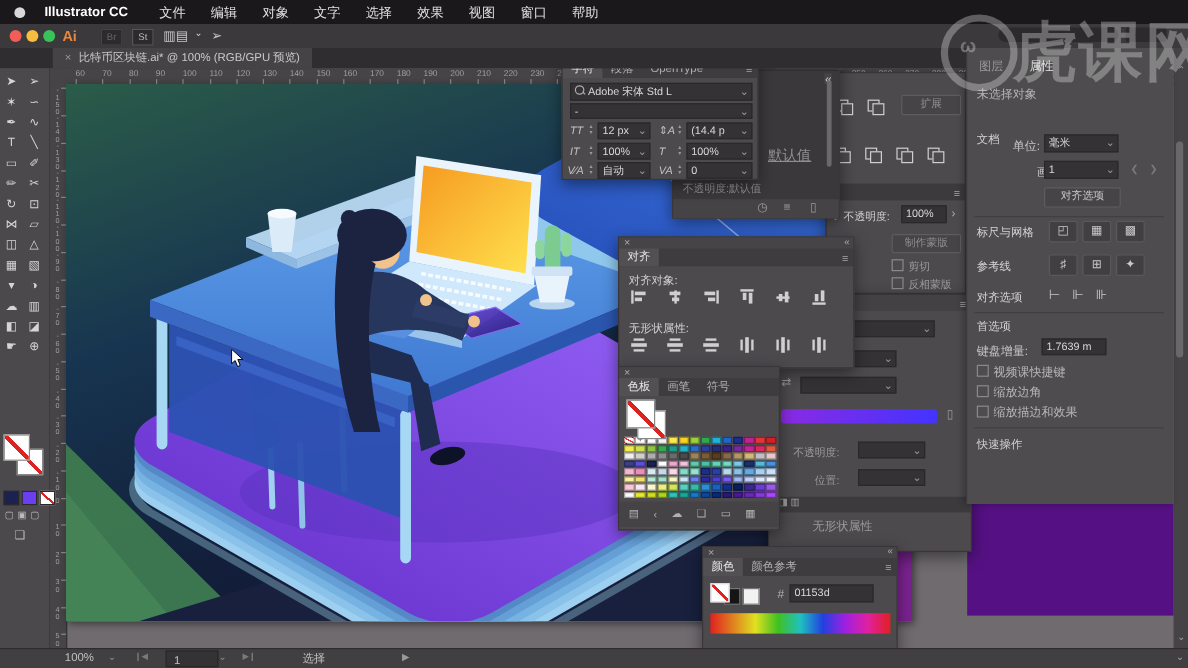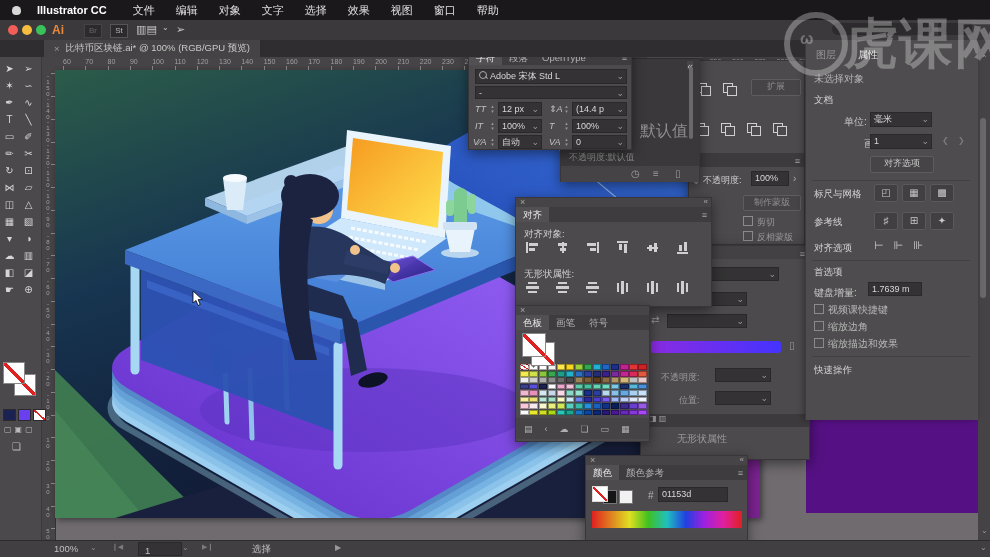--- a/index.html
+++ b/index.html
@@ -563,21 +563,21 @@
         <span class="dd">⌄</span>
       </div>
     <div style="position:absolute;left:0;top:168px;width:168px;height:13px;background:#3c3a3c;color:#9a9a9a;font-size:8px;padding-left:8px;box-sizing:border-box;">◨ ▥</div>
     <div style="position:absolute;left:36px;top:186px;font-size:10px;color:#9a9a9a;text-align:center;">无形状属性</div>
   </div>
 
   <div class="panel" style="left:560px;top:44px;width:140px;height:138px;z-index:10;background:#3f3d3f;">
     <div style="position:absolute;left:86px;top:0;width:56px;height:13px;background:#4a484a;color:#c2c2c2;font-size:7.5px;line-height:13px;text-align:center;">视频课快捷键</div>
     <div style="position:absolute;left:0;top:13px;width:138px;height:123px;background:#3a383a;border-top:1px solid #2e2c2e;">
       <span class="phead cc" style="position:absolute;right:6px;top:2px;">«</span>
-      <div class="ghostrow" style="left:79px;top:62px;font-size:16px;">默认值</div>
+      <div class="ghostrow" style="left:79px;top:62px;font-size:12px;text-decoration:underline;">默认值</div>
       <div class="ghostrow" style="left:8px;top:92px;">不透明度:默认值</div>
       <div class="scrollthumb" style="left:128px;top:8px;height:72px;width:4px;"></div>
       <div style="position:absolute;left:0;top:107px;width:138px;height:16px;background:#454345;">
         <span style="position:absolute;left:70px;top:2px;color:#9a9a9a;">◷</span>
         <span style="position:absolute;left:92px;top:2px;color:#9a9a9a;">≡</span>
         <span style="position:absolute;left:114px;top:2px;color:#9a9a9a;">▯</span>
       </div>
     </div>
   </div>
 
@@ -850,21 +850,21 @@
     <span style="position:absolute;left:62px;top:34px;color:#b0b0b0;">#</span>
     <div class="field" style="position:absolute;left:72px;top:31px;width:70px;height:15px;"><span>01153d</span></div>
     <div style="position:absolute;left:6px;top:55px;width:150px;height:17px;background:linear-gradient(90deg,#e02020,#e08020,#e0e020,#40c020,#20c0c0,#2040e0,#a020e0,#e020a0,#e02020);"></div>
     <div style="position:absolute;left:0;top:78px;width:161px;height:13px;background:#4b494b;"></div>
   </div>
 
   <div class="abs dock">
     <span class="dock-tab" style="left:10px;">图层</span>
     <span class="dock-tab on" style="left:52px;">属性</span>
     <div class="lab" style="left:8px;top:44px;color:#b4b4b4;">未选择对象</div>
-    <div class="sec" style="left:8px;top:66px;">文档</div>
+    <div class="sec" style="left:8px;top:82px;">文档</div>
     <div class="lab" style="left:38px;top:87px;">单位:</div>
     <div class="field" style="position:absolute;left:64px;top:84px;width:62px;height:15px;"><span>毫米</span><span class="dd">⌄</span></div>
     <div class="lab" style="left:38px;top:109px;margin-left:20px;">画板:</div>
     <div class="field" style="position:absolute;left:64px;top:106px;width:62px;height:15px;"><span>1</span><span class="dd">⌄</span></div>
     <span style="position:absolute;left:136px;top:108px;color:#7a7a7a;font-size:8px;">❮</span>
     <span style="position:absolute;left:152px;top:108px;color:#7a7a7a;font-size:8px;">❯</span>
     <div class="btn" style="position:absolute;left:64px;top:128px;width:62px;height:15px;color:#c8c8c8;">对齐选项</div>
     <div class="divider" style="top:152px;"></div>
     <div class="sec" style="left:8px;top:160px;">标尺与网格</div>
     <div style="position:absolute;left:68px;top:156px;">

